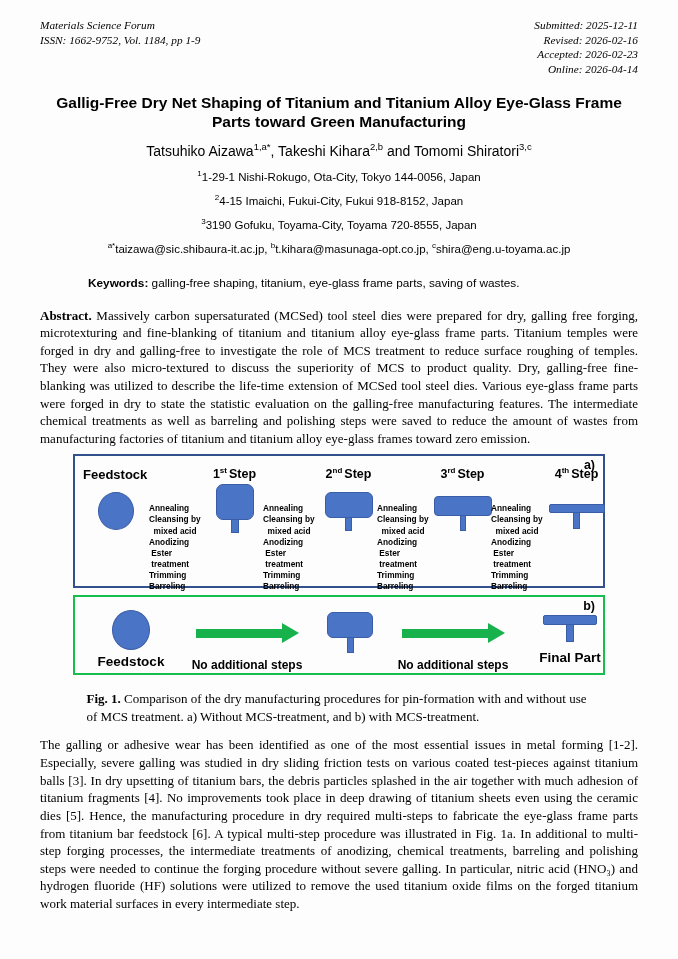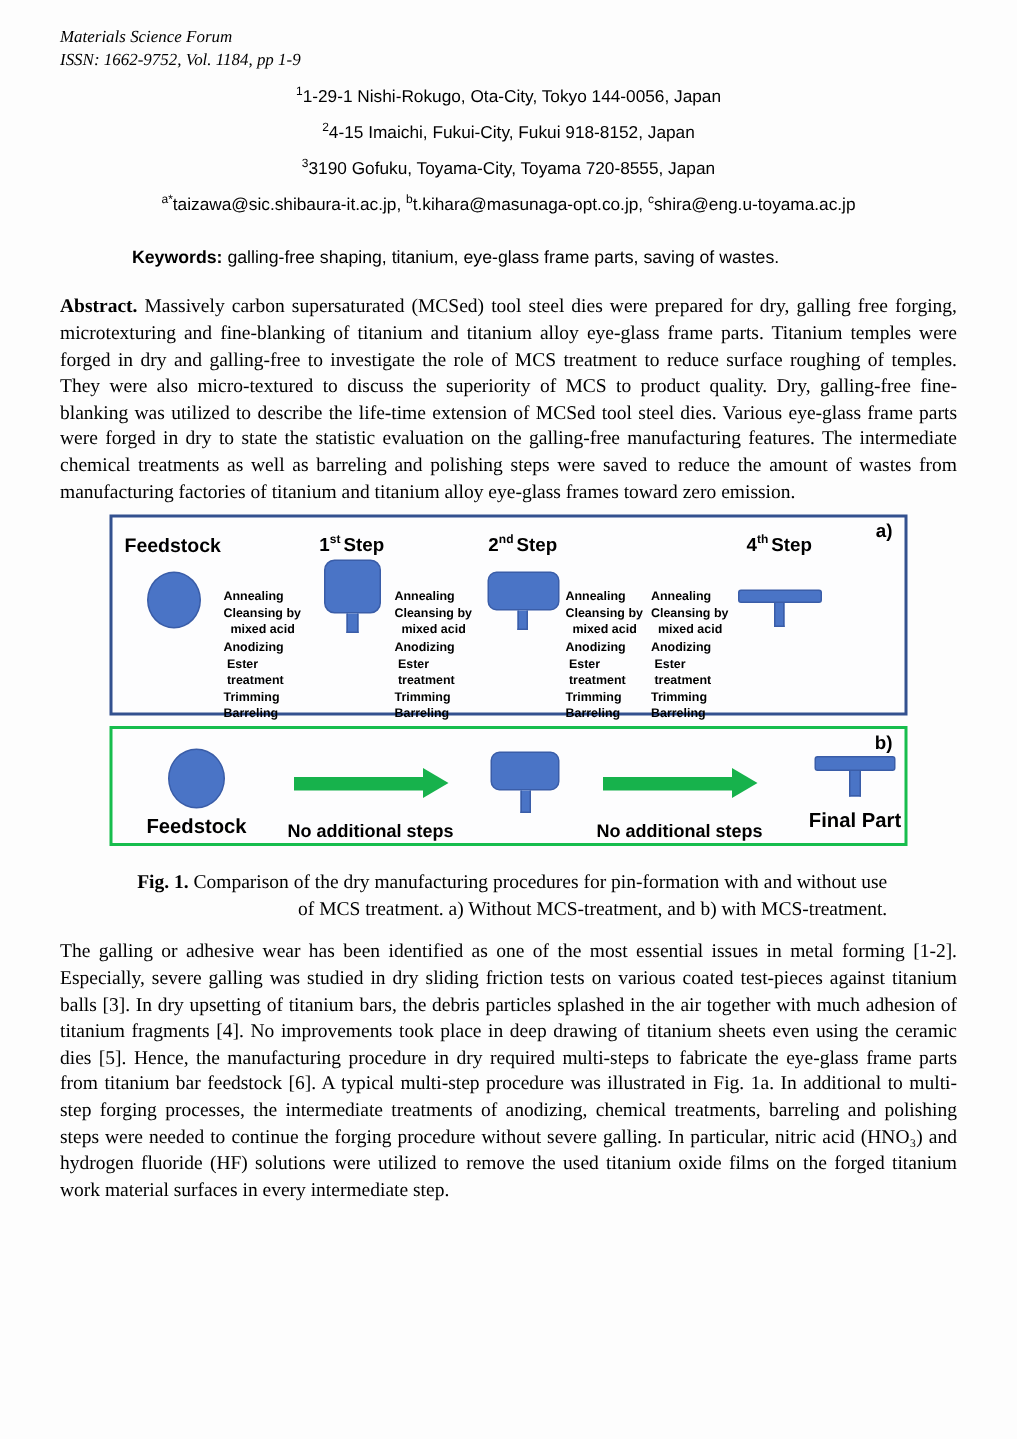--- a/index.html
+++ b/index.html
@@ -72,38 +72,46 @@
   .arrow-label { font-weight:bold; font-size:12px; margin-top:15px; white-space:nowrap; }
   .pbmid-col { width:62px; margin-top:2px; }
   .pbm-head { width:46px; height:26px; border-radius:6px; }
   .pbm-stem { width:7px; height:15px; }
   .pbfinal-col { width:90px; margin-top:5px; }
   .pbf-head { width:54px; height:10px; border-radius:2px; }
   .pbf-stem { width:8px; height:17px; }
   .pbfinal-col .pb-name { margin-top:8px; }
   
   .caption { width:505px; margin:15px auto 0 auto; font-size:13px;
-             line-height:1.35; text-align:right; }
+             line-height:1.35; text-align:left; }
   .cap-label { font-weight:bold; }
   .intro-heading { font-weight:bold; font-size:13.5px; margin-top:22px; }
   .intro-body { font-size:13px; line-height:1.355; text-align:justify; margin-top:11px; }
 </style>
 </head>
 <body>
 
 <div class="page">
 
   <div class="header">
     <div class="header-left">
       <div>Materials Science Forum</div>
       <div>ISSN: 1662-9752, Vol. 1184, pp 1-9</div>
     </div>
+    <div class="header-right">
+      <div>Submitted: 2025-12-11</div>
+      <div>Revised: 2026-02-16</div>
+      <div>Accepted: 2026-02-23</div>
+      <div>Online: 2026-04-14</div>
+    </div>
   </div>
 
-
+  <div class="title">Gallig-Free Dry Net Shaping of Titanium and Titanium Alloy Eye-Glass Frame Parts toward Green Manufacturing</div>
+
+  <div class="authors"><span>Tatsuhiko Aizawa</span><sup>1,a*</sup><span>, </span><span>Takeshi Kihara</span><sup>2,b</sup><span> and </span><span>Tomomi Shiratori</span><sup>3,c</sup></div>
 
   <div class="affil"><sup>1</sup><span>1-29-1 Nishi-Rokugo, Ota-City, Tokyo 144-0056, Japan</span></div>
   <div class="affil"><sup>2</sup><span>4-15 Imaichi, Fukui-City, Fukui 918-8152, Japan</span></div>
   <div class="affil"><sup>3</sup><span>3190 Gofuku, Toyama-City, Toyama 720-8555, Japan</span></div>
 
   <div class="emails"><sup>a*</sup><span>taizawa@sic.shibaura-it.ac.jp</span><span>, </span><sup>b</sup><span>t.kihara@masunaga-opt.co.jp</span><span>, </span><sup>c</sup><span>shira@eng.u-toyama.ac.jp</span></div>
 
   <div class="keywords"><span class="kw-label">Keywords:</span><span> galling-free shaping, titanium, eye-glass frame parts, saving of wastes.</span></div>
 
   <div class="abstract"><span class="abs-label">Abstract.</span><span> Massively carbon supersaturated (MCSed) tool steel dies were prepared for dry, galling free forging, microtexturing and fine-blanking of titanium and titanium alloy eye-glass frame parts. Titanium temples were forged in dry and galling-free to investigate the role of MCS treatment to reduce surface roughing of temples.  They were also micro-textured to discuss the superiority of MCS to product quality.  Dry, galling-free fine-blanking was utilized to describe the life-time extension of MCSed tool steel dies.  Various eye-glass frame parts were forged in dry to state the statistic evaluation on the galling-free manufacturing features.  The intermediate chemical treatments as well as barreling and polishing steps were saved to reduce the amount of wastes from manufacturing factories of titanium and titanium alloy eye-glass frames toward zero emission.</span></div>
@@ -144,20 +152,25 @@
           <div class="blue stem s2-stem"></div>
         </div>
         <div class="tlist">Annealing
 Cleansing by
   mixed acid
 Anodizing
  Ester
  treatment
 Trimming
 Barreling</div>
+        <div class="step-col">
+          <div class="step-label"><span>3</span><sup>rd</sup><span>Step</span></div>
+          <div class="blue s3-head"></div>
+          <div class="blue stem s3-stem"></div>
+        </div>
         <div class="tlist">Annealing
 Cleansing by
   mixed acid
 Anodizing
  Ester
  treatment
 Trimming
 Barreling</div>
         <div class="step-col">
           <div class="step-label"><span>4</span><sup>th</sup><span>Step</span></div>

